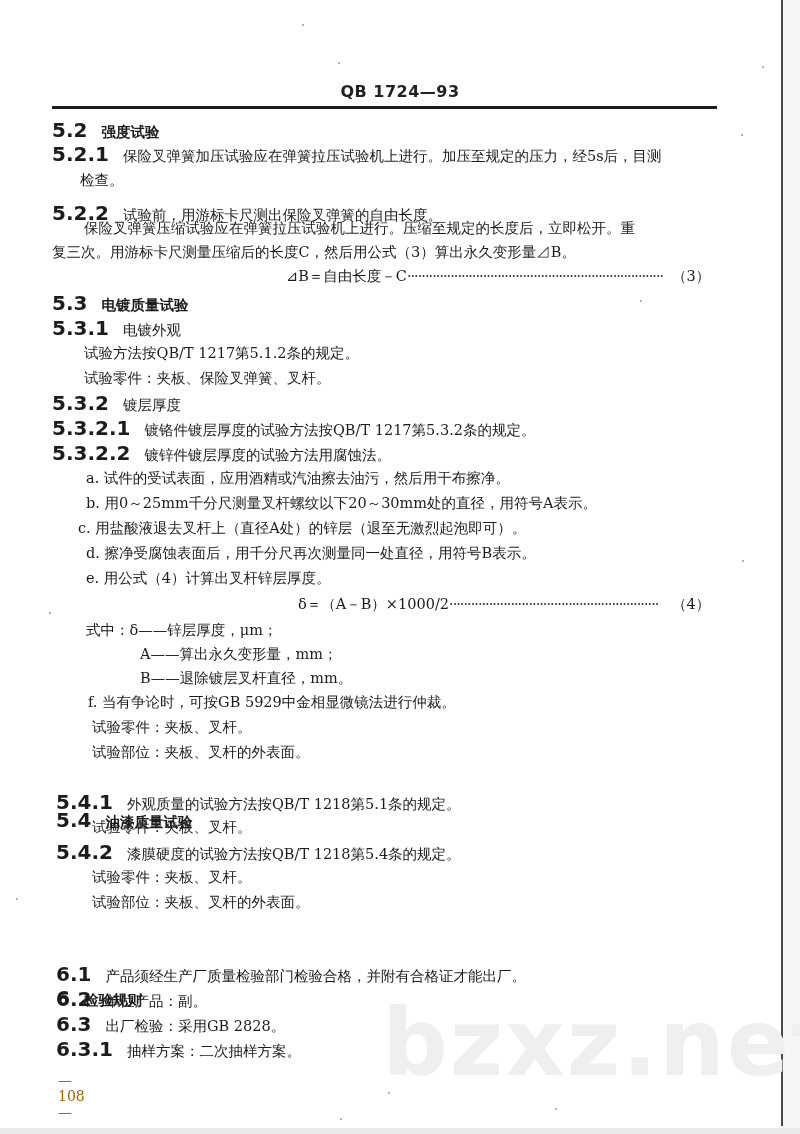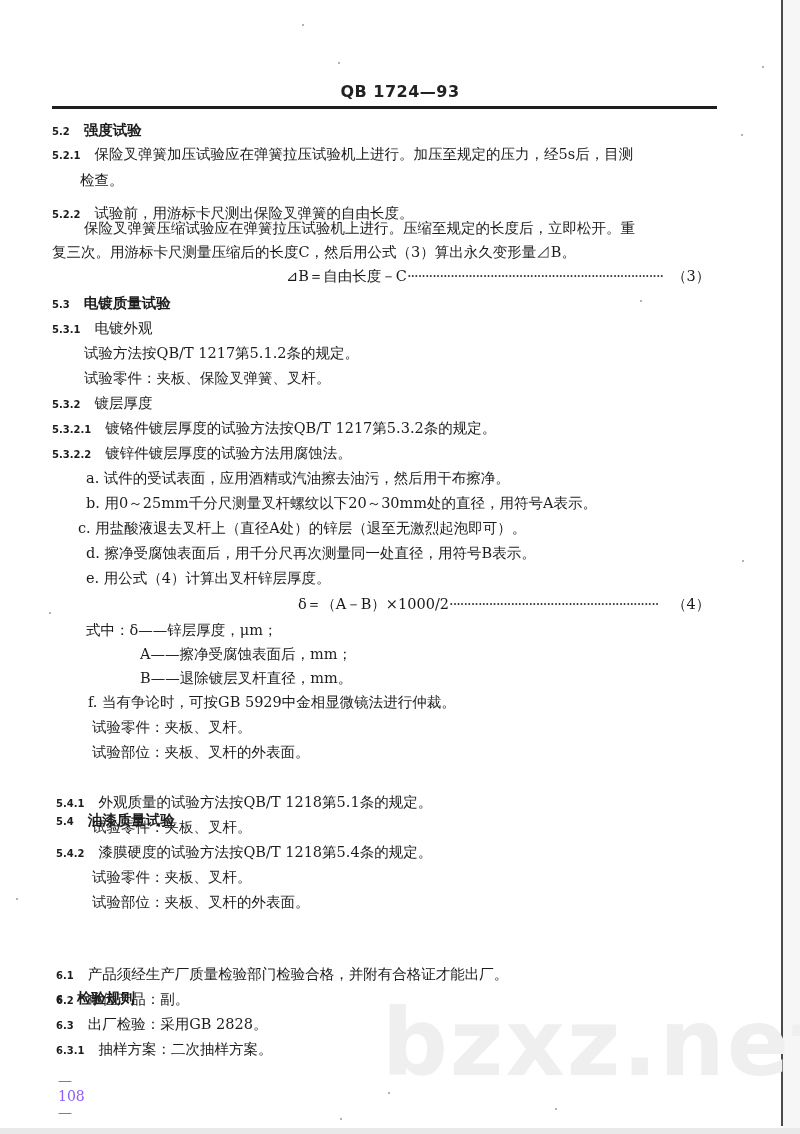--- a/index.html
+++ b/index.html
@@ -71,21 +71,21 @@
     .line {
       position: absolute;
       white-space: nowrap;
       font-size: 14.5px;
       line-height: 20px;
       color: #1c1c1c;
     }
     .num {
       font-family: "DejaVu Sans", "Liberation Sans", sans-serif;
       font-weight: bold;
-      font-size: 10px;
+      font-size: 20px;
       margin-right: 14px;
     }
     .heading-text { font-weight: bold; }
     .formula {
       position: absolute;
       white-space: nowrap;
       font-size: 14.5px;
       line-height: 20px;
     }
     .dots {
@@ -99,21 +99,21 @@
       position: absolute;
       white-space: nowrap;
       font-size: 14.5px;
       line-height: 20px;
     }
     .page-number {
       position: absolute;
       left: 58px;
       top: 1072px;
       font-size: 14px;
-      color: #8b5cf6;
+      color: #a16207;
     }
     .watermark {
       position: absolute;
       left: 382px;
       top: 990px;
       font-family: "DejaVu Sans", "Liberation Sans", sans-serif;
       font-weight: bold;
       font-size: 92px;
       letter-spacing: 2px;
       color: #efefef;
@@ -209,21 +209,21 @@
 
   <div class="formula" style="left:298px; top:594px;">
     <span>δ＝（A－B）×1000/2</span><span class="dots" style="width:210px;">·······································································</span>
   </div>
   <div class="eqno" style="left:672px; top:594px;">（4）</div>
 
   <div class="line" style="left:86px; top:620px;">
     <span>式中：δ——锌层厚度，μm；</span>
   </div>
   <div class="line" style="left:140px; top:644px;">
-    <span>A——擦净受腐蚀表面后，mm；</span>
+    <span>A——算出永久变形量，mm；</span>
   </div>
   <div class="line" style="left:140px; top:668px;">
     <span>B——退除镀层叉杆直径，mm。</span>
   </div>
   <div class="line" style="left:88px; top:692px;">
     <span>f. 当有争论时，可按GB 5929中金相显微镜法进行仲裁。</span>
   </div>
   <div class="line" style="left:92px; top:717px;">
     <span>试验零件：夹板、叉杆。</span>
   </div>

